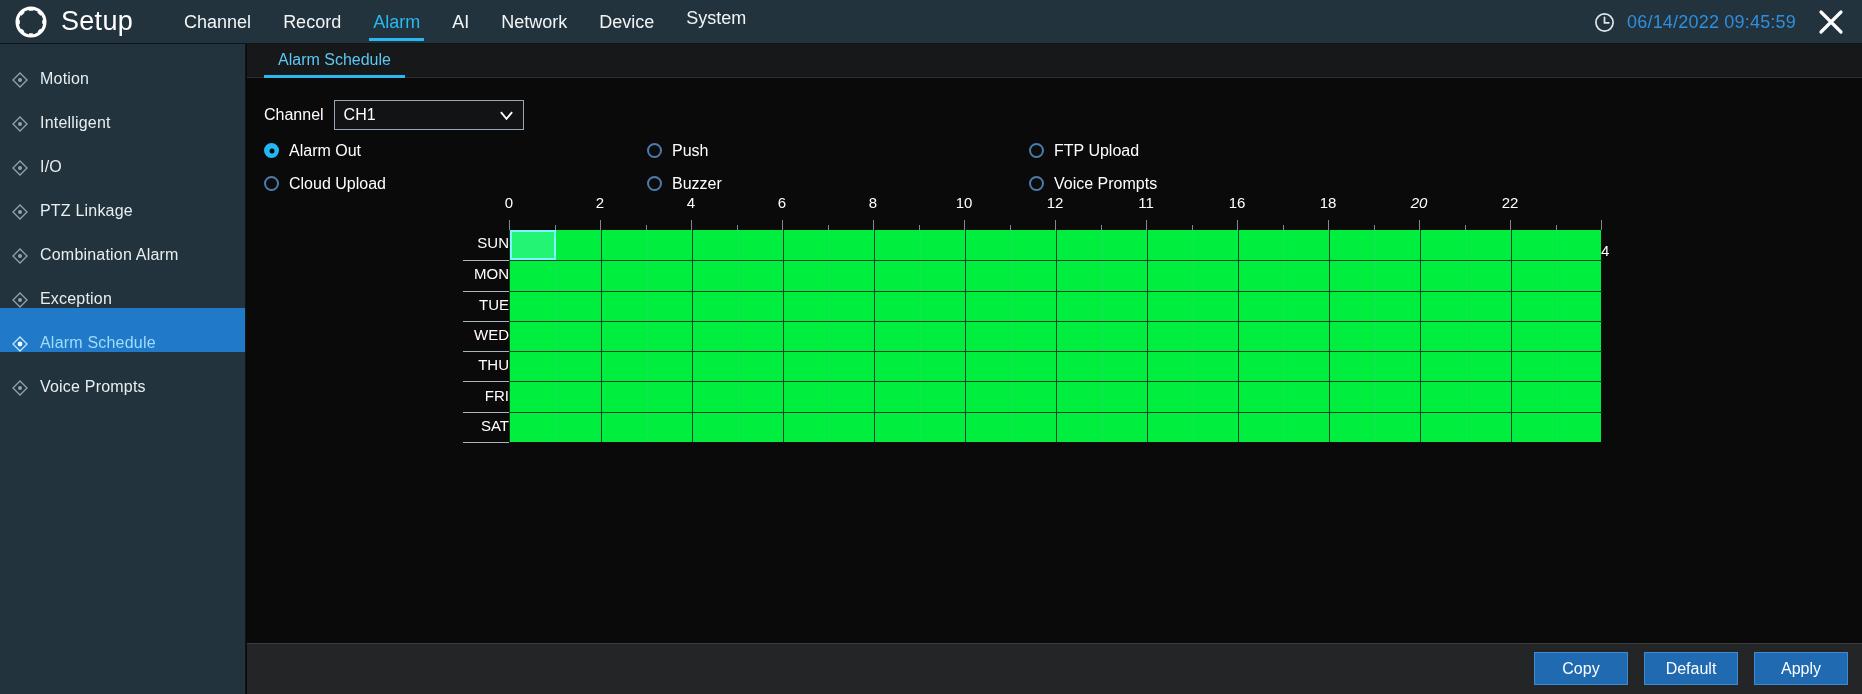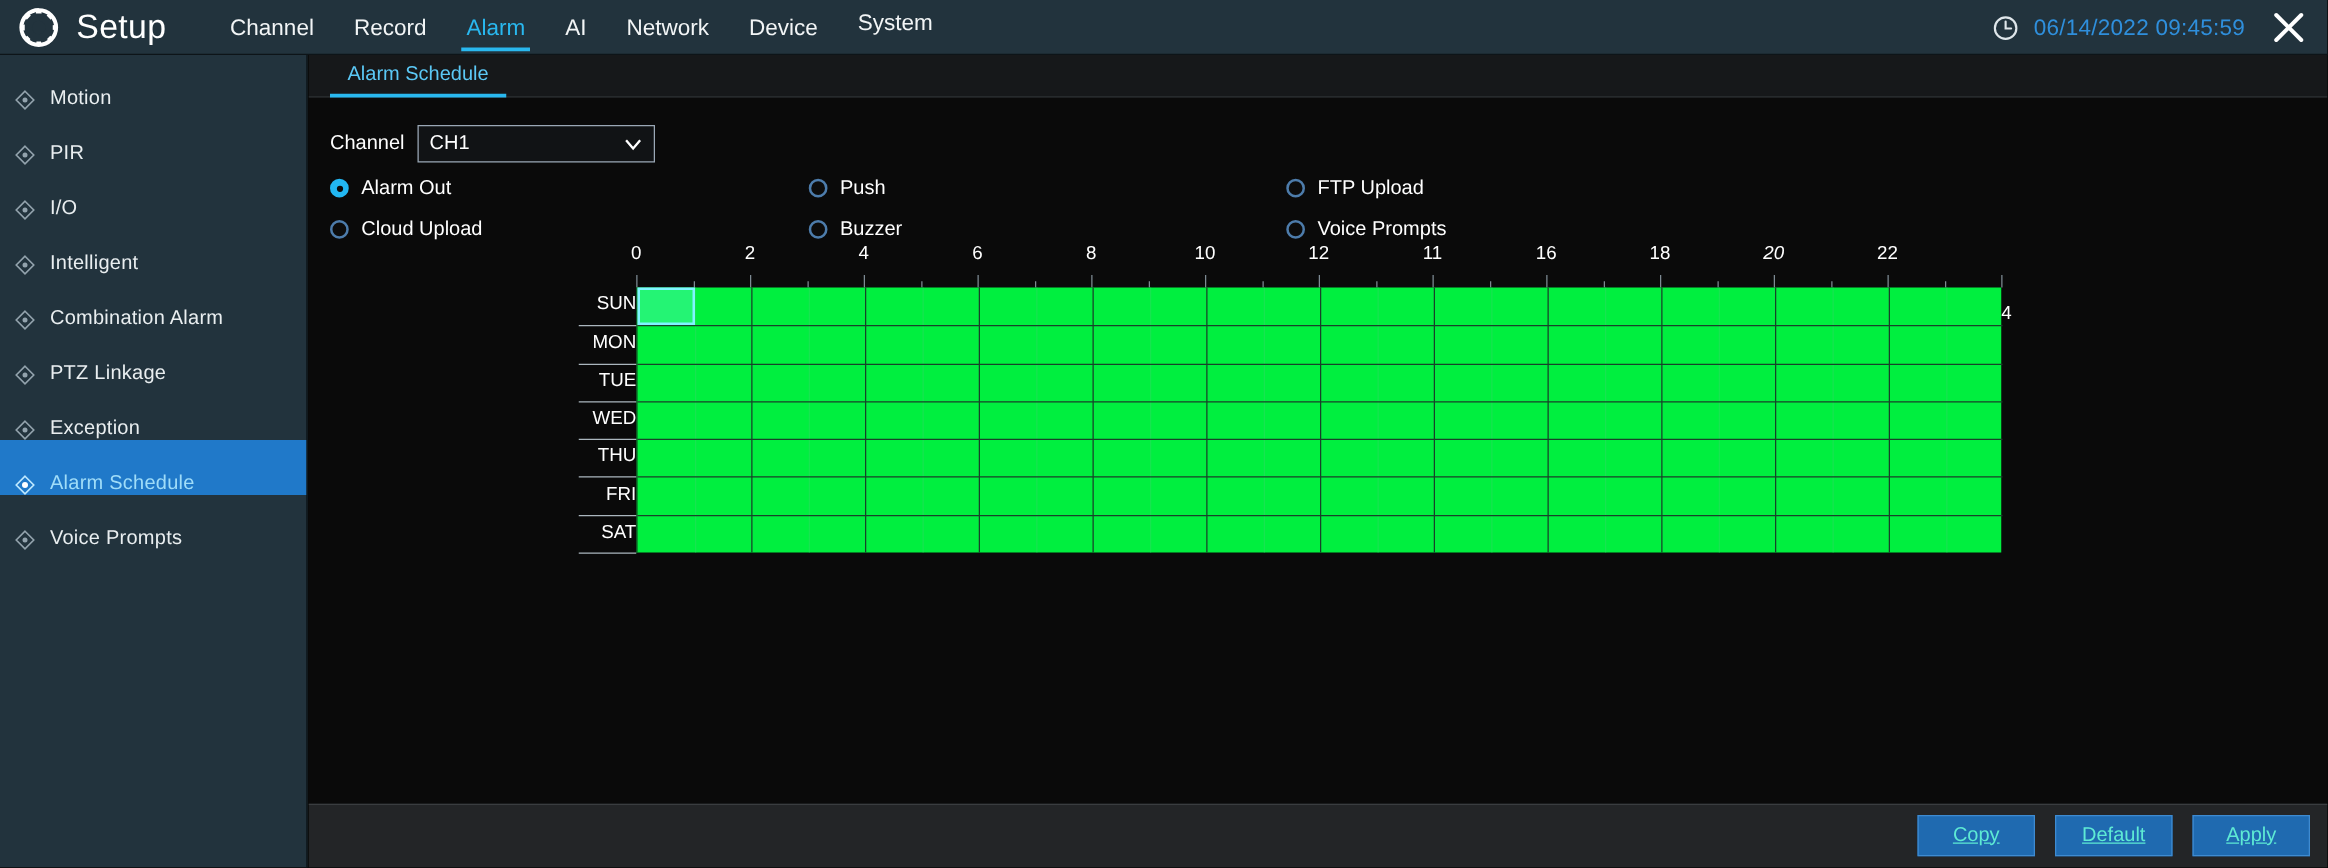--- a/index.html
+++ b/index.html
@@ -310,28 +310,27 @@
   #footer-buttons {
     position: absolute;
     right: 14px; top: 8px;
     display: flex;
     gap: 16px;
   }
   .btn {
     width: 94px; height: 33px;
     background: #1f6ab0;
     border: 1px solid #3e8bd1;
-    color: #5eead4;
+    color: #ffffff;
     font-size: 16px;
     display: flex;
     align-items: center;
     justify-content: center;
     cursor: pointer;
     font-family: "Liberation Sans", sans-serif;
-    text-decoration: underline;
   }
 </style>
 </head>
 <body>
 
 <div id="app">
 
   <div id="header">
 
     <div class="setup-brand">
@@ -384,57 +383,48 @@
       </span>
       <span class="side-label">Motion</span>
     </div>
     <div class="side-item">
       <span class="diamond">
         <svg viewBox="0 0 16 16" xmlns="http://www.w3.org/2000/svg">
             <path d="M8 1 L15 8 L8 15 L1 8 Z" fill="none" stroke="#93a3ad" stroke-width="1.3"></path>
             <circle cx="8" cy="8" r="2" fill="#93a3ad"></circle>
           </svg>
       </span>
-      <span class="side-label">PIR</span>
+      <span class="side-label">Intelligent</span>
     </div>
     <div class="side-item">
       <span class="diamond">
         <svg viewBox="0 0 16 16" xmlns="http://www.w3.org/2000/svg">
             <path d="M8 1 L15 8 L8 15 L1 8 Z" fill="none" stroke="#93a3ad" stroke-width="1.3"></path>
             <circle cx="8" cy="8" r="2" fill="#93a3ad"></circle>
           </svg>
       </span>
       <span class="side-label">I/O</span>
     </div>
     <div class="side-item">
       <span class="diamond">
         <svg viewBox="0 0 16 16" xmlns="http://www.w3.org/2000/svg">
             <path d="M8 1 L15 8 L8 15 L1 8 Z" fill="none" stroke="#93a3ad" stroke-width="1.3"></path>
             <circle cx="8" cy="8" r="2" fill="#93a3ad"></circle>
           </svg>
       </span>
-      <span class="side-label">Intelligent</span>
+      <span class="side-label">PTZ Linkage</span>
     </div>
     <div class="side-item">
       <span class="diamond">
         <svg viewBox="0 0 16 16" xmlns="http://www.w3.org/2000/svg">
             <path d="M8 1 L15 8 L8 15 L1 8 Z" fill="none" stroke="#93a3ad" stroke-width="1.3"></path>
             <circle cx="8" cy="8" r="2" fill="#93a3ad"></circle>
           </svg>
       </span>
       <span class="side-label">Combination Alarm</span>
-    </div>
-    <div class="side-item">
-      <span class="diamond">
-        <svg viewBox="0 0 16 16" xmlns="http://www.w3.org/2000/svg">
-            <path d="M8 1 L15 8 L8 15 L1 8 Z" fill="none" stroke="#93a3ad" stroke-width="1.3"></path>
-            <circle cx="8" cy="8" r="2" fill="#93a3ad"></circle>
-          </svg>
-      </span>
-      <span class="side-label">PTZ Linkage</span>
     </div>
     <div class="side-item">
       <span class="diamond">
         <svg viewBox="0 0 16 16" xmlns="http://www.w3.org/2000/svg">
             <path d="M8 1 L15 8 L8 15 L1 8 Z" fill="none" stroke="#93a3ad" stroke-width="1.3"></path>
             <circle cx="8" cy="8" r="2" fill="#93a3ad"></circle>
           </svg>
       </span>
       <span class="side-label">Exception</span>
     </div>

